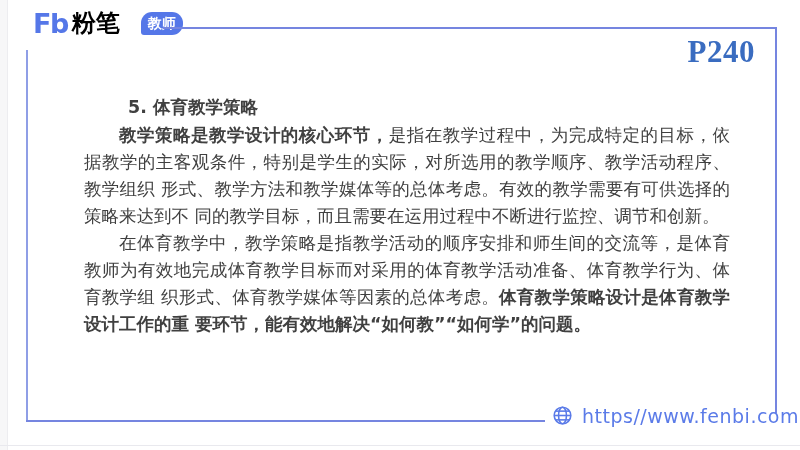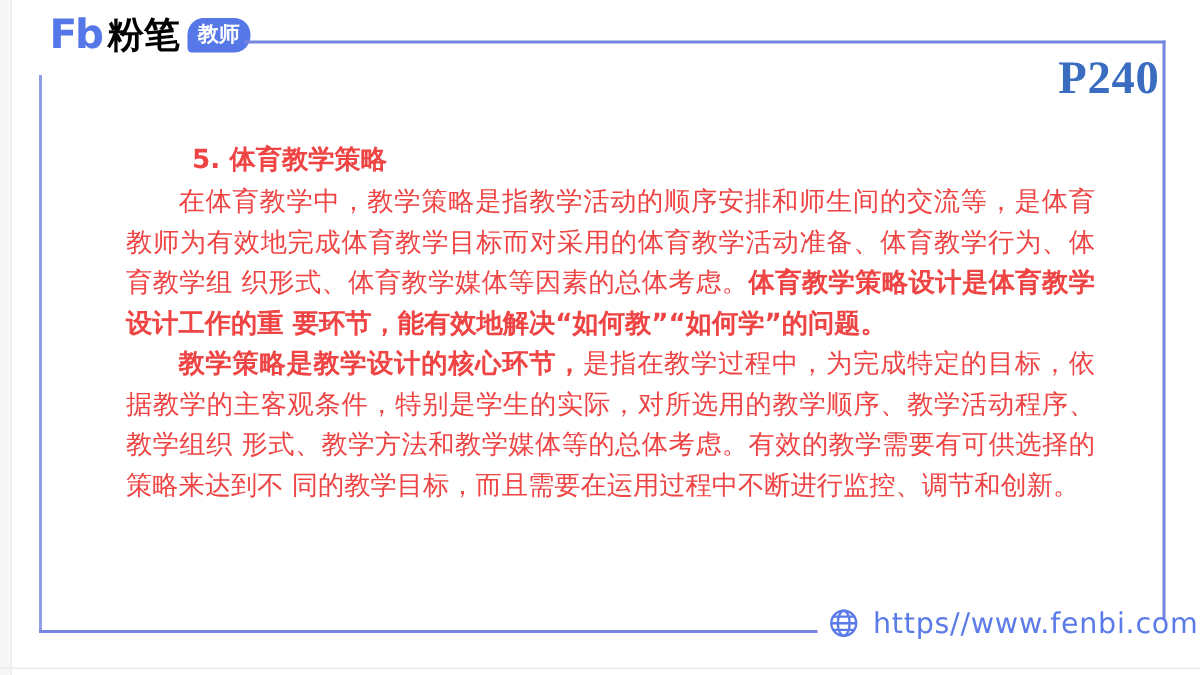--- a/index.html
+++ b/index.html
@@ -33,46 +33,46 @@
   .logo-mark {
     font-size: 27px; font-weight: 800; letter-spacing: -1.5px;
     color: #5577e8; line-height: 1;
     font-family: "DejaVu Sans", sans-serif;
   }
   .logo-brand {
     font-size: 24px; font-weight: 800; color: #000000;
     margin-left: 4px; line-height: 1.1;
   }
   .logo-badge {
-    margin-left: 5px;
+    margin-left: 21px;
     background: #5577e8; color: #ffffff;
     font-size: 14px; font-weight: 700; line-height: 1;
     padding: 4px 7px 5px 7px;
     border-radius: 11px 11px 11px 3px;
   }
 
   
   .line { position: absolute; background: #7585e0; }
   .line-top    { left: 163px; top: 27px;  width: 614px; height: 2px; }
   .line-right  { left: 775px; top: 27px;  width: 2px;   height: 386px; }
   .line-left   { left: 26px;  top: 50px;  width: 2px;   height: 372px; background:#8f9ee6; }
   .line-bottom { left: 26px;  top: 420px; width: 519px; height: 2px; }
 
   
   .page-number {
-    position: absolute; right: 27px; top: 34px;
+    position: absolute; right: 45px; top: 34px;
     font-family: "Liberation Serif", "DejaVu Serif", serif;
     font-weight: 700; font-size: 31px; color: #3a6cc0;
     letter-spacing: 0.5px;
   }
 
   
   .content {
     position: absolute; left: 84px; top: 94px; width: 646px;
-    color: #ef4444;
+    color: #404040;
     font-size: 17.5px; line-height: 27px;
     text-align: justify;
   }
   .content .heading {
     margin: 0 0 1px 44px;
     font-size: 17.5px; font-weight: 700;
   }
   .content p {
     margin: 0;
     text-indent: 2em;
@@ -107,22 +107,22 @@
 
   <div class="line line-top"></div>
   <div class="line line-right"></div>
   <div class="line line-left"></div>
   <div class="line line-bottom"></div>
 
   <div class="page-number">P240</div>
 
   <div class="content">
     <h2 class="heading">5. 体育教学策略</h2>
+    <p><span class="bold">教学策略是教学设计的核心环节，</span><span>是指在教学过程中，为完成特定的目标，依据教学的主客观条件，特别是学生的实际，对所选用的教学顺序、教学活动程序、教学组织 形式、教学方法和教学媒体等的总体考虑。有效的教学需要有可供选择的策略来达到不 同的教学目标，而且需要在运用过程中不断进行监控、调节和创新。</span></p>
     <p><span>在体育教学中，教学策略是指教学活动的顺序安排和师生间的交流等，是体育教师为有效地完成体育教学目标而对采用的体育教学活动准备、体育教学行为、体育教学组 织形式、体育教学媒体等因素的总体考虑。</span><span class="bold">体育教学策略设计是体育教学设计工作的重 要环节，能有效地解决“如何教”“如何学”的问题。</span></p>
-    <p><span class="bold">教学策略是教学设计的核心环节，</span><span>是指在教学过程中，为完成特定的目标，依据教学的主客观条件，特别是学生的实际，对所选用的教学顺序、教学活动程序、教学组织 形式、教学方法和教学媒体等的总体考虑。有效的教学需要有可供选择的策略来达到不 同的教学目标，而且需要在运用过程中不断进行监控、调节和创新。</span></p>
   </div>
 
   <div class="footer">
     <svg class="globe-icon" viewBox="0 0 24 24" fill="none" stroke="#5b7be8" stroke-width="1.8">
       <circle cx="12" cy="12" r="9.5"></circle>
       <ellipse cx="12" cy="12" rx="4.5" ry="9.5"></ellipse>
       <line x1="2.5" y1="12" x2="21.5" y2="12"></line>
       <line x1="4" y1="7" x2="20" y2="7"></line>
       <line x1="4" y1="17" x2="20" y2="17"></line>
     </svg>

